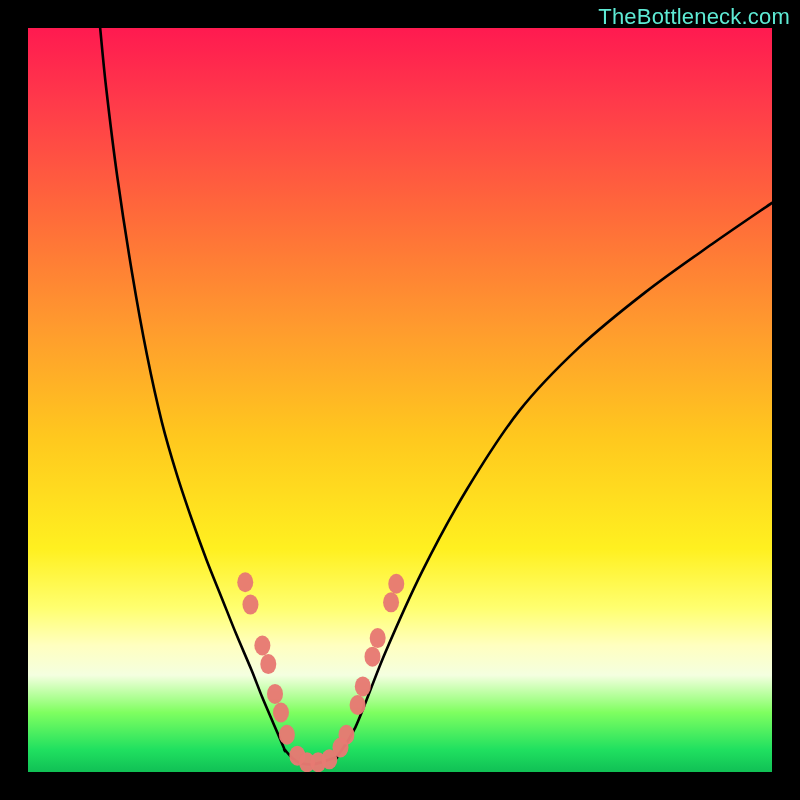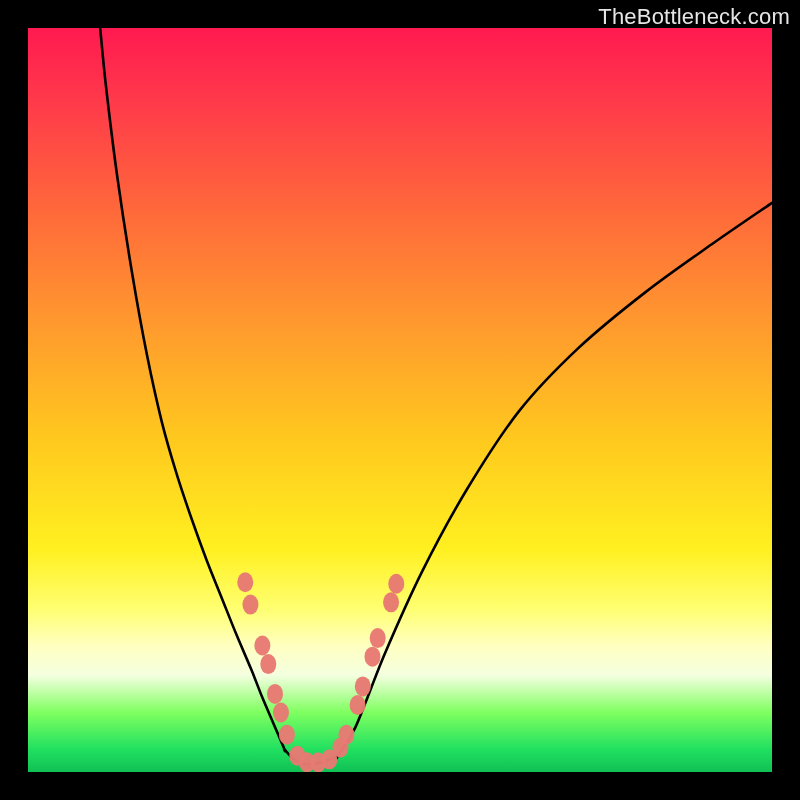--- a/index.html
+++ b/index.html
@@ -52,21 +52,21 @@
     position: absolute;
     left: 0;
     top: 0;
     width: 744px;
     height: 744px;
   }
   .watermark {
     position: absolute;
     top: 4px;
     right: 10px;
-    color: #e5e5e5;
+    color: #5eead4;
     font-size: 22px;
     font-weight: 500;
     letter-spacing: 0.2px;
   }
 </style>
 </head>
 <body>
 
 <div class="frame">
   <div class="plot-area">

